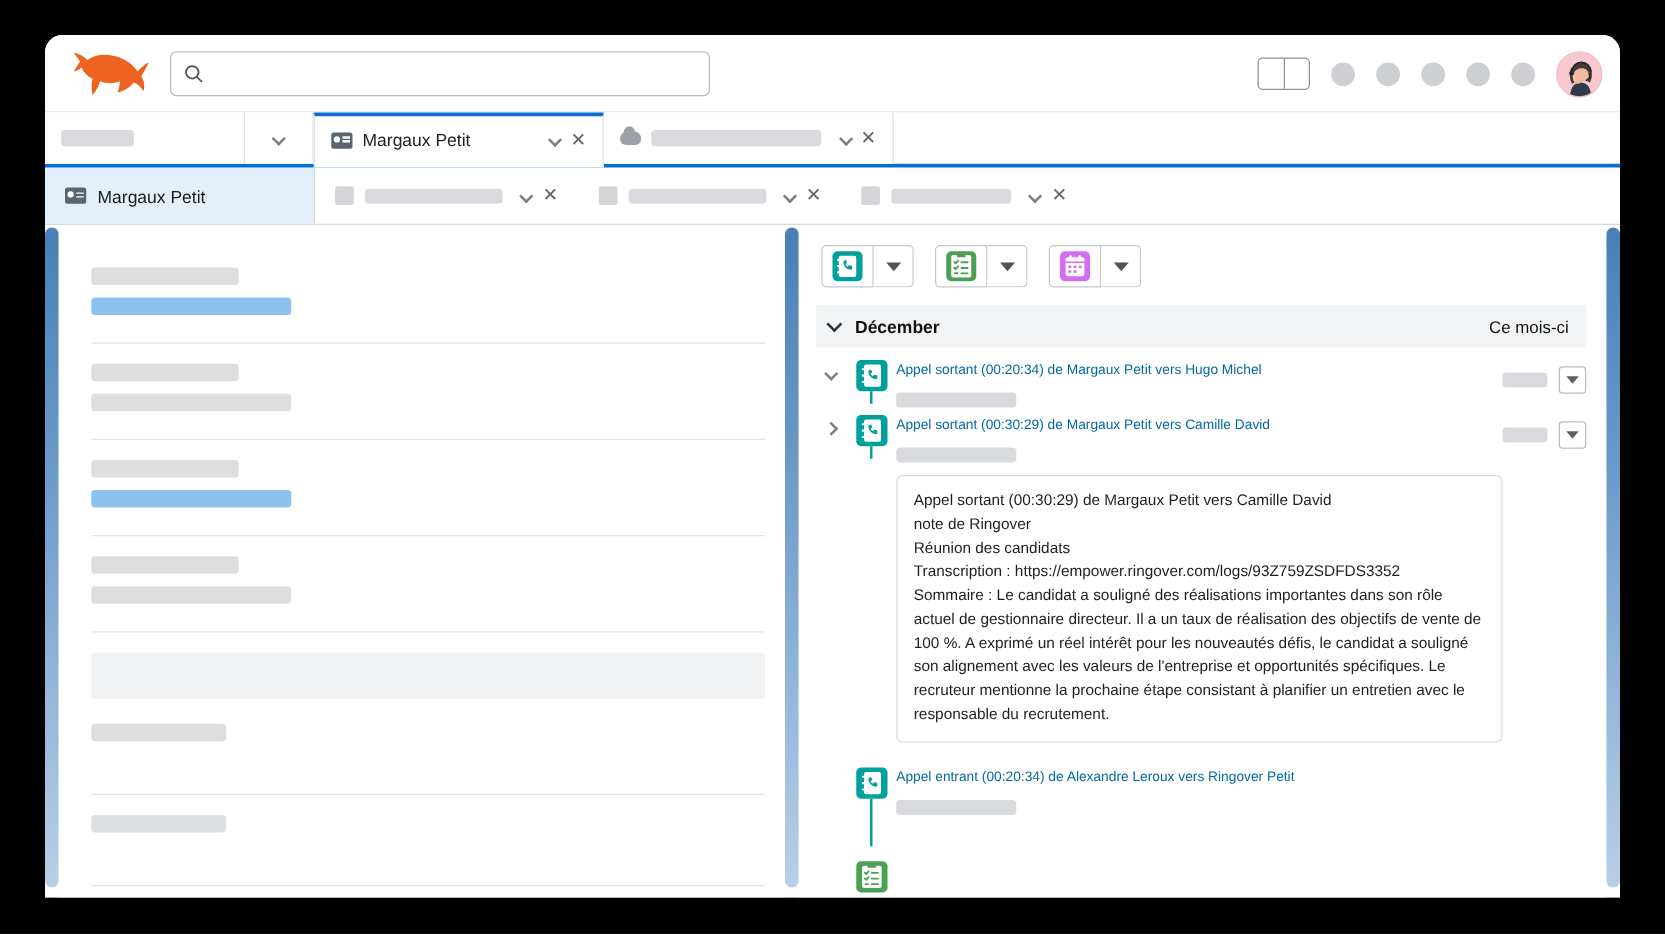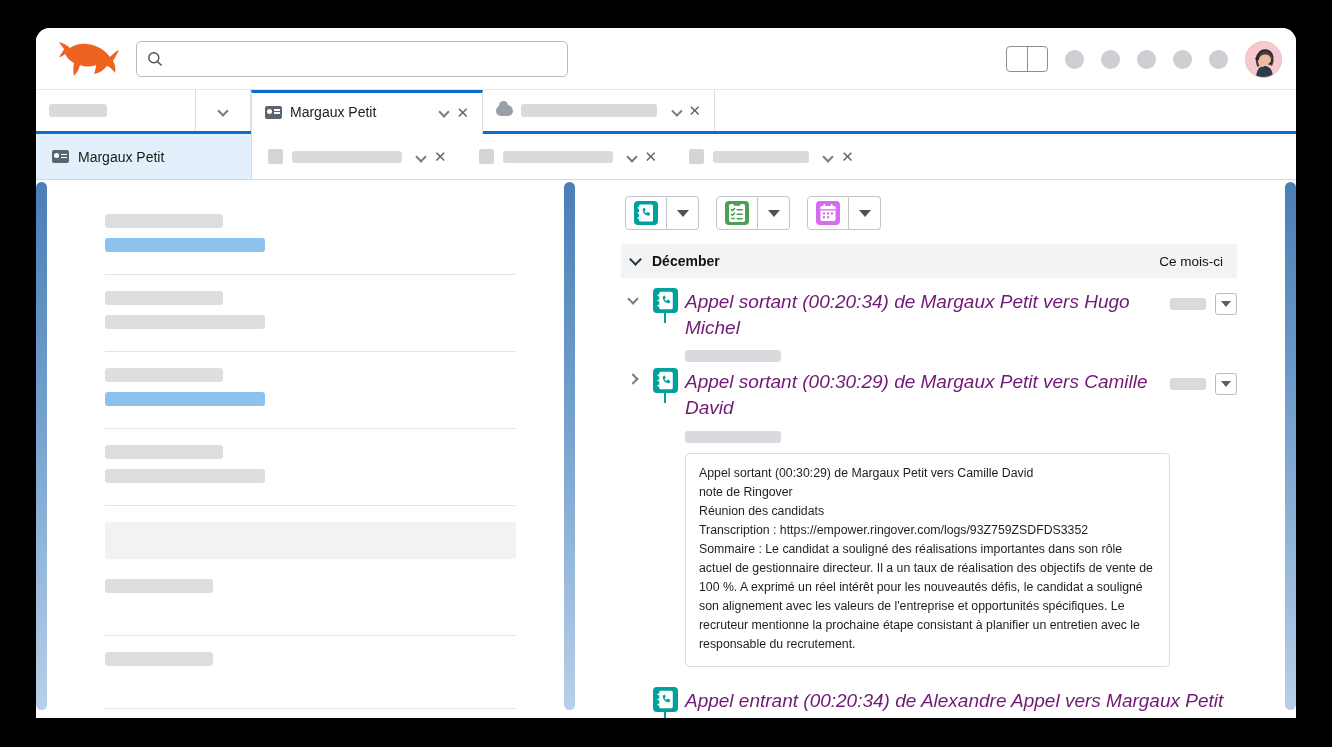--- a/index.html
+++ b/index.html
@@ -177,21 +177,20 @@
   }
   .subtab .sq { width: 15px; height: 15px; background: #d3d5d8; border-radius: 2px; flex:none; }
   .subtab .skel { height: 12px; border-radius: 3px; background: #d8dadd; }
 
   
   .body-area {
     position: relative;
     height: calc(690px - 62px - 44px - 46px);
     background: #fff;
     display: flex;
-    gap: 32px;
   }
 
   .scroll-rail {
     width: 11px;
     flex: none;
     background: linear-gradient(180deg,#4a7fb5 0%, #6a99c9 35%, #93b6da 70%, #b8cfe8 100%);
     border-radius: 6px;
     margin: 2px 0 8px 0;
   }
 
@@ -287,21 +286,21 @@
   .entry-icon-col { width: 40px; flex: none; position: relative; display:flex; flex-direction:column; align-items:center; }
   .entry-icon {
     width: 25px; height: 25px; border-radius: 4px;
     margin-top: 6px;
     position: relative; flex: none;
   }
   .entry-icon.teal { background: #00a09b; }
   .entry-icon.green { background: #4aa155; }
   .tl-line { width: 2px; background: #00a09b; flex: 1; min-height: 10px; }
   .entry-main { flex: 1 1 auto; padding-top: 7px; min-width: 0; }
-  .entry-title { color: #701a75; font-size: 19px; line-height: 1.35; font-style: italic; }
+  .entry-title { color: #0369a1; font-size: 11px; line-height: 1.35; }
   .entry-sub { height: 12px; width: 96px; border-radius: 3px; background: #d8dadd; margin-top: 10px; }
   .entry-right { display: flex; align-items: center; gap: 9px; padding-top: 11px; flex: none; }
   .pill { width: 36px; height: 12px; border-radius: 3px; background: #d8dadd; }
   .mini-btn {
     width: 22px; height: 22px;
     border: 1px solid #b9bdc1; border-radius: 3px;
     background: #fff;
     display: flex; align-items: center; justify-content: center;
   }
   .caret-mini {
@@ -595,21 +594,21 @@
               <rect x="6" y="3.5" width="13" height="17" rx="1.5" fill="#fff"></rect>
               <rect x="4.2" y="6.3" width="2.6" height="1.6" rx="0.8" fill="#fff"></rect>
               <rect x="4.2" y="11.2" width="2.6" height="1.6" rx="0.8" fill="#fff"></rect>
               <rect x="4.2" y="16.1" width="2.6" height="1.6" rx="0.8" fill="#fff"></rect>
               <path d="M10.2 7.8c-.5 0-.9.4-.9.9 0 3.3 2.7 6 6 6 .5 0 .9-.4.9-.9v-1.3c0-.4-.3-.8-.7-.9l-1.3-.3c-.4-.1-.8.1-.9.4l-.4.7a4.8 4.8 0 0 1-1.9-1.9l.7-.4c.3-.2.5-.6.4-.9l-.3-1.3c-.1-.4-.5-.7-.9-.7z" fill="#00a09b"></path>
             </svg>
           </span>
           <div class="tl-line" style="min-height:38px"></div>
         </div>
         <div class="entry-main">
-          <div class="entry-title">Appel entrant (00:20:34) de Alexandre Appel vers Margaux Petit</div>
+          <div class="entry-title">Appel entrant (00:20:34) de Alexandre Leroux vers Ringover Petit</div>
           <div class="entry-sub"></div>
         </div>
       </div>
 
       <div class="entry" style="margin-top:6px">
         <div class="entry-toggle"></div>
         <div class="entry-icon-col">
           <span class="entry-icon green">
             <svg width="25" height="25" viewBox="0 0 24 24">
               <rect x="4.5" y="3.4" width="15" height="17.2" rx="1.6" fill="#fff"></rect>

